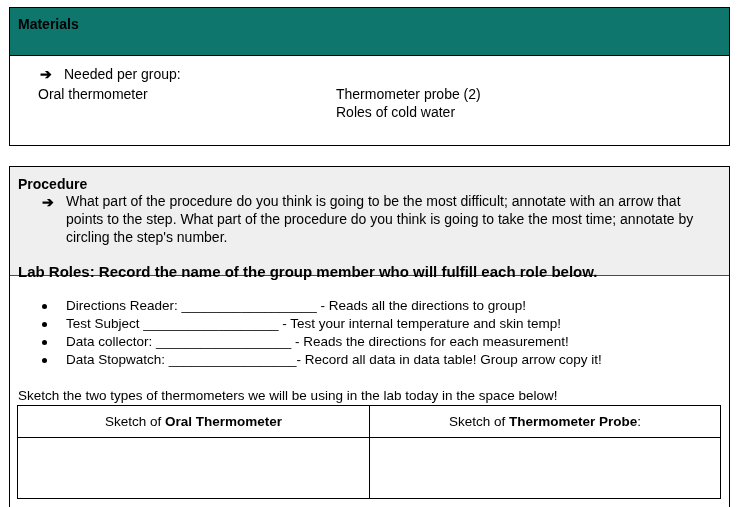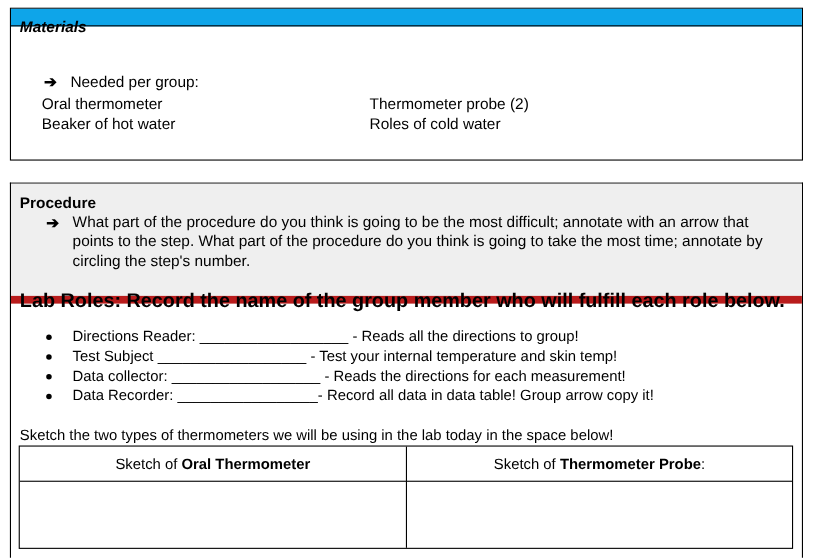--- a/index.html
+++ b/index.html
@@ -6,39 +6,39 @@
   body {
     width: 747px; height: 507px; position: relative; overflow: hidden;
     font-family: "Liberation Sans", sans-serif; font-size: 14px; color: #000;
   }
   .box {
     position: absolute; left: 9px; width: 719px;
     border: 1px solid #000; box-sizing: content-box; background: #fff;
   }
   .materials { top: 7px; height: 137px; }
   .mat-header {
-    height: 16px; background: #0ea5e9; border-bottom: 1px solid #000;
-    box-sizing: border-box; padding: 8px 0 0 8px; font-weight: bold; font-size: 14px; font-style: italic;
+    height: 48px; background: #0f766e; border-bottom: 1px solid #000;
+    box-sizing: border-box; padding: 8px 0 0 8px; font-weight: bold; font-size: 14px;
   }
   .arrow-line { position: absolute; left: 30px; top: 58px; }
   .arrow { display: inline-block; width: 24px; font-weight: bold; }
   .mat-col { position: absolute; line-height: 18px; }
   .mat-col.left { left: 28px; top: 77px; }
   .mat-col.right { left: 326px; top: 77px; }
 
   .procedure { top: 166px; height: 345px; border-bottom: none; }
   .proc-header {
-    height: 109px; background: #efefef; border-bottom: 7px solid #b91c1c;
+    height: 109px; background: #efefef; border-bottom: 1px solid #b91c1c;
     box-sizing: border-box; padding: 9px 8px 0 8px; position: relative;
   }
   .proc-title { font-weight: bold; line-height: 16px; }
   .proc-arrow { position: absolute; left: 32px; top: 27px; font-weight: bold; }
   .proc-text { position: absolute; left: 56px; top: 25px; right: 16px; line-height: 18px; }
 
-  .roles-title { position: absolute; left: 8px; top: 96px; font-weight: bold; font-size: 18px; }
+  .roles-title { position: absolute; left: 8px; top: 96px; font-weight: bold; font-size: 15px; }
   .roles { position: absolute; left: 0; top: 130px; width: 100%; }
   .role { height: 18px; line-height: 18px; position: relative; font-size: 13.5px; }
   .bullet {
     position: absolute; left: 32px; top: 7px; width: 5px; height: 5px;
     border-radius: 50%; background: #000;
   }
   .role-text { position: absolute; left: 56px; white-space: pre; }
 
   .sketch-intro { position: absolute; left: 8px; top: 221px; font-size: 13.5px; }
   .sketch-table {
@@ -54,21 +54,20 @@
 </head>
 <body>
 
 <div class="box materials">
   <div class="mat-header">Materials</div>
   <div class="arrow-line">
     <span class="arrow">➔</span><span>Needed per group:</span>
   </div>
   <div class="mat-col left">
     <div>Oral thermometer</div>
-    <div>Beaker of hot water</div>
   </div>
   <div class="mat-col right">
     <div>Thermometer probe (2)</div>
     <div>Roles of cold water</div>
   </div>
 </div>
 
 <div class="box procedure">
   <div class="proc-header">
     <div class="proc-title">Procedure</div>
@@ -85,21 +84,21 @@
     <div class="role">
       <span class="bullet"></span>
       <span class="role-text"><span>Test Subject </span><span>__________________</span><span> - Test your internal temperature and skin temp!</span></span>
     </div>
     <div class="role">
       <span class="bullet"></span>
       <span class="role-text"><span>Data collector: </span><span>__________________</span><span> - Reads the directions for each measurement!</span></span>
     </div>
     <div class="role">
       <span class="bullet"></span>
-      <span class="role-text"><span>Data Recorder: </span><span>_________________</span><span>- Record all data in data table! Group arrow copy it!</span></span>
+      <span class="role-text"><span>Data Stopwatch: </span><span>_________________</span><span>- Record all data in data table! Group arrow copy it!</span></span>
     </div>
   </div>
 
   <div class="sketch-intro">Sketch the two types of thermometers  we will be using in the lab today in the space below!</div>
   <div class="sketch-table">
     <div class="cell head c1">
       <span>Sketch of </span>&nbsp;<b>Oral Thermometer</b><span></span>
     </div>
     <div class="cell head">
       <span>Sketch of </span>&nbsp;<b>Thermometer Probe</b><span>:</span>

